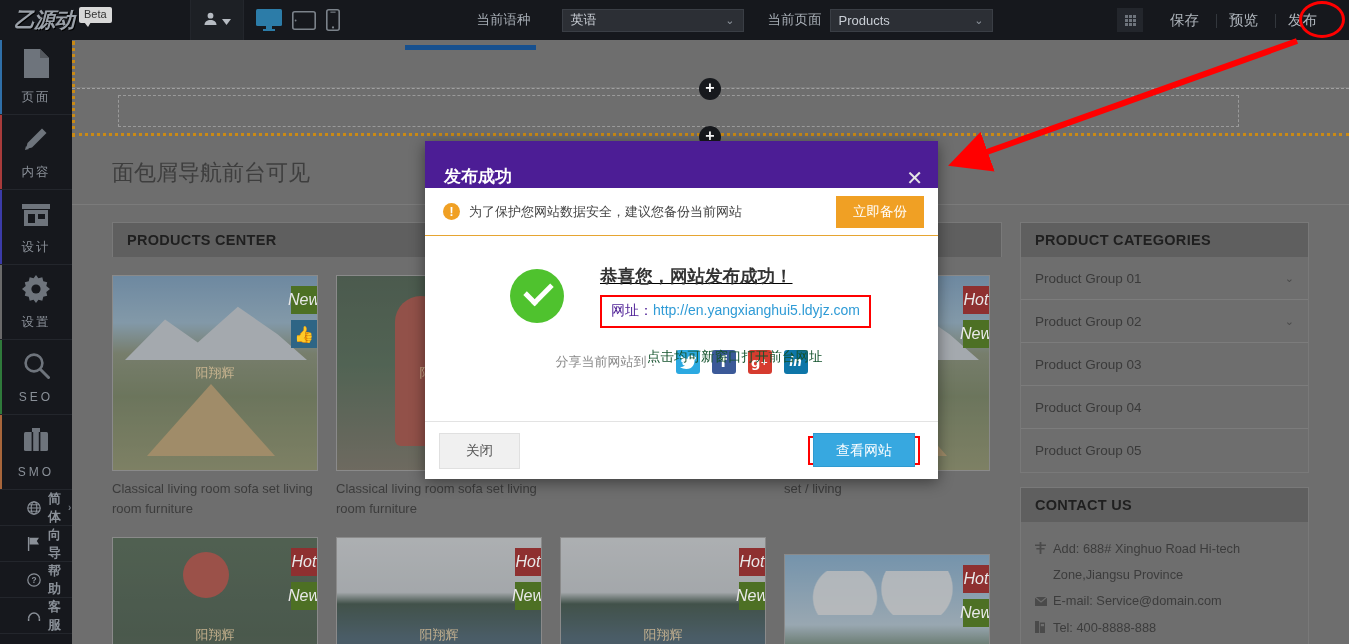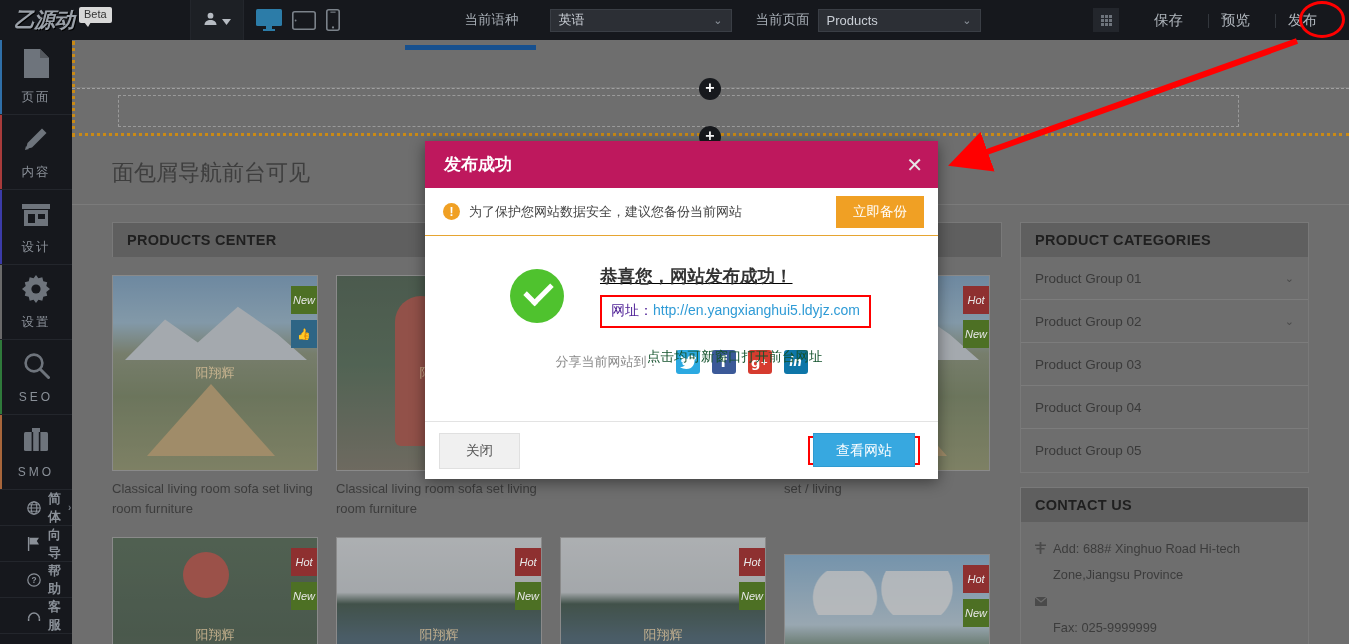--- a/index.html
+++ b/index.html
@@ -45,21 +45,21 @@
   .tb-select{
     height:23px; background:#2c2f35; border:1px solid #3a3e45;
     display:flex; align-items:center; color:#c9ced5; font-size:13px;
     padding:0 8px; position:relative;
   }
   .tb-select .val{ flex:1; }
   .tb-select .cv{ margin-left:10px; color:#8e949c; font-size:11px; }
   #sel-lang{ width:182px;margin-left:23px; }
   #sel-page{ width:163px; }
 
-  .tb-right{ display:flex; align-items:center; gap:12px; padding-right:12px; }
+  .tb-right{ display:flex; align-items:center; gap:4px; padding-right:12px; }
   .grid-btn{
     width:26px; height:24px; background:#23262c; margin-right:10px;
     display:flex; align-items:center; justify-content:center;
   }
   .grid-btn span{
     display:grid; grid-template-columns:repeat(3,3px); grid-template-rows:repeat(3,3px);
     gap:1px;
   }
   .grid-btn i{ background:#6e747c; display:block; }
   .tb-act{
@@ -159,21 +159,21 @@
   .prod-grid{ display:flex; gap:18px; padding-top:18px; }
   .prod-card{ width:206px; }
   .prod-thumb{
     position:relative; width:206px; height:196px; overflow:hidden;
     border:1px solid #8a8a8a;
   }
   .prod-thumb .tint{
     position:absolute; inset:0; background:rgba(110,110,110,.45);
   }
   .badge{
-    position:absolute; right:0; width:26px; height:28px; font-size:11px;
+    position:absolute; right:0; width:26px; height:28px; font-size:16px;
     font-style:italic; color:#e8e8e8; display:flex; align-items:center;
     justify-content:center; z-index:3;
   }
   .badge.hot{ background:#8e3030; top:10px; }
   .badge.new{ background:#4d7024; top:44px; }
   .badge.thumbup{ background:#2e6585; top:44px; font-style:normal; }
   .prod-cap{
     font-size:13px; color:#3c3c3c; line-height:20px; padding-top:8px;
     width:206px;
   }
@@ -247,21 +247,21 @@
 
   .prod-grid.row2 .prod-card:nth-child(4){ margin-top:17px; }
 
   
   #modal{
     position:absolute; left:425px; top:141px; width:513px; height:338px;
     background:#fff; box-shadow:0 3px 14px rgba(0,0,0,.45); z-index:60;
     display:flex; flex-direction:column;
   }
   #modal-head{
-    height:47px; background:#be185d; display:flex; align-items:center;
+    height:47px; background:#4c1d95; display:flex; align-items:flex-end;
     padding:0 15px 0 19px; color:#fff;
   }
   #modal-title{ font-size:17px; font-weight:bold; flex:1; }
   #modal-close{ font-size:20px; color:#e6e6e6; line-height:1; }
   #warn-bar{
     height:48px; border-bottom:1px solid #e6a532; display:flex;
     align-items:center; padding:0 14px 0 18px; gap:9px;
   }
   #warn-icon{
     width:17px; height:17px; border-radius:50%; background:#f0a024; color:#fff;
@@ -653,20 +653,31 @@
             </span>
             <span class="ctx">Add: 688# Xinghuo Road Hi-tech Zone,Jiangsu  Province</span>
           </div>
           <div class="c-line">
             <span class="ci">
               <svg width="12" height="9" viewBox="0 0 12 9">
                   <rect width="12" height="9" fill="#4a4a4a"></rect>
                   <path d="M0 0l6 5 6-5" fill="none" stroke="#6e6e6e" stroke-width="1.2"></path>
                 </svg>
             </span>
+            <span class="ctx">E-mail: Service@domain.com</span>
+          </div>
+          <div class="c-line">
+            <span class="ci">
+              <svg width="10" height="12" viewBox="0 0 10 12">
+                  <rect x="0" y="0" width="4" height="12" fill="#4a4a4a"></rect>
+                  <rect x="4.8" y="1.5" width="5.2" height="10.5" fill="#4a4a4a"></rect>
+                  <rect x="5.8" y="3" width="3.2" height="2.2" fill="#6e6e6e"></rect>
+                </svg>
+            </span>
+            <span class="ctx">Tel: 400-8888-888</span>
           </div>
           <div class="c-line">
             <span class="ci">
               
             </span>
             <span class="ctx">Fax: 025-9999999</span>
           </div>
 
         </div>
       </div>

